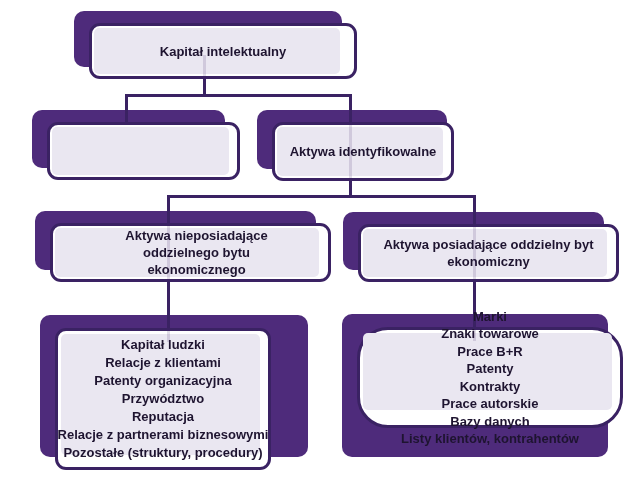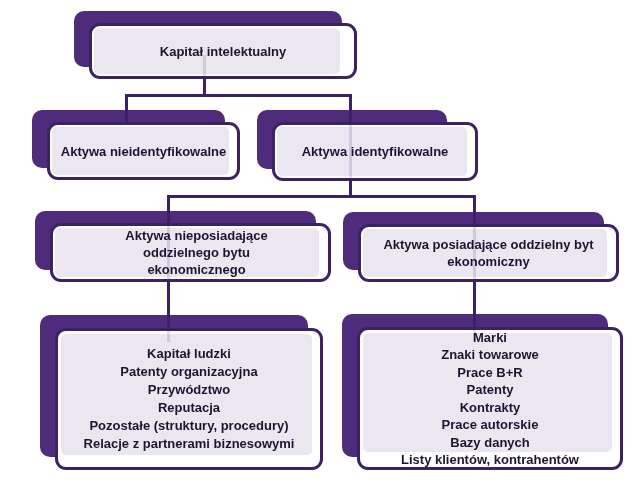--- a/index.html
+++ b/index.html
@@ -96,51 +96,51 @@
   <div class="line" style="left:167px;top:280px;width:3px;height:50px;"></div>
   <div class="line" style="left:473px;top:280px;width:3px;height:49px;"></div>
 
   <div class="node" style="left:89px;top:23px;width:268px;height:56px;">
     <div class="fill" style="inset:2px 14px 2px 2px;"></div>
     <div class="label">Kapitał intelektualny</div>
   </div>
 
   <div class="node" style="left:47px;top:122px;width:193px;height:58px;">
     <div class="fill" style="inset:2px 8px 2px 2px;"></div>
-    <div class="label" style="padding:0 4px;">Aktywa nieidentyfikowalne</div>
   </div>
 
-  <div class="node" style="left:272px;top:122px;width:206px;height:59px;">
+  <div class="node" style="left:272px;top:122px;width:182px;height:59px;">
     <div class="fill" style="inset:2px 8px 2px 2px;"></div>
     <div class="label" style="padding:0 4px;">Aktywa identyfikowalne</div>
   </div>
 
   <div class="node" style="left:50px;top:223px;width:281px;height:59px;">
     <div class="fill" style="inset:2px 9px 2px 2px;"></div>
     <div class="label" style="padding:0 30px;margin-left:12px;">Aktywa nieposiadające oddzielnego bytu ekonomicznego</div>
   </div>
 
   <div class="node" style="left:358px;top:224px;width:261px;height:58px;">
     <div class="fill" style="inset:2px 9px 2px 2px;"></div>
     <div class="label" style="padding:0 8px;">Aktywa posiadające oddzielny byt ekonomiczny</div>
   </div>
 
-  <div class="node" style="left:55px;top:328px;width:268px;height:142px;">
+  <div class="node" style="left:55px;top:328px;width:216px;height:142px;">
     <div class="fill" style="inset:3px 8px 12px 3px;"></div>
     <div class="list">
         <div class="list-line">Kapitał ludzki</div>
+        <div class="list-line">Relacje z klientami</div>
         <div class="list-line">Patenty organizacyjna</div>
         <div class="list-line">Przywództwo</div>
         <div class="list-line">Reputacja</div>
+        <div class="list-line">Relacje z partnerami biznesowymi</div>
         <div class="list-line">Pozostałe (struktury, procedury)</div>
-        <div class="list-line">Relacje z partnerami biznesowymi</div>
       </div>
   </div>
 
-  <div class="node" style="left:357px;top:327px;width:266px;height:143px;">
+  <div class="node" style="left:357px;top:327px;width:266px;height:101px;border-radius:31px;">
     <div class="fill" style="inset:3px 8px 15px 3px;"></div>
     <div class="list tight">
         <div class="list-line">Marki</div>
         <div class="list-line">Znaki towarowe</div>
         <div class="list-line">Prace B+R</div>
         <div class="list-line">Patenty</div>
         <div class="list-line">Kontrakty</div>
         <div class="list-line">Prace autorskie</div>
         <div class="list-line">Bazy danych</div>
         <div class="list-line">Listy klientów, kontrahentów</div>

